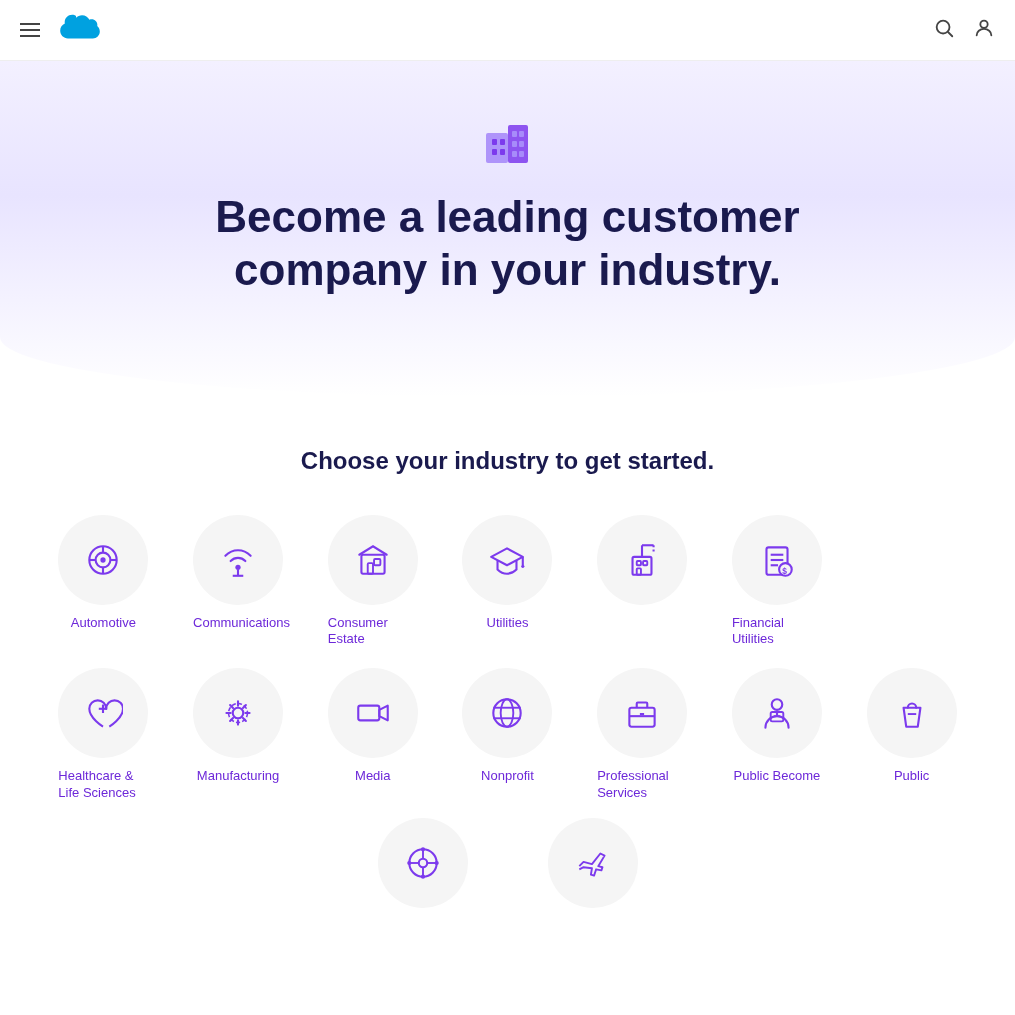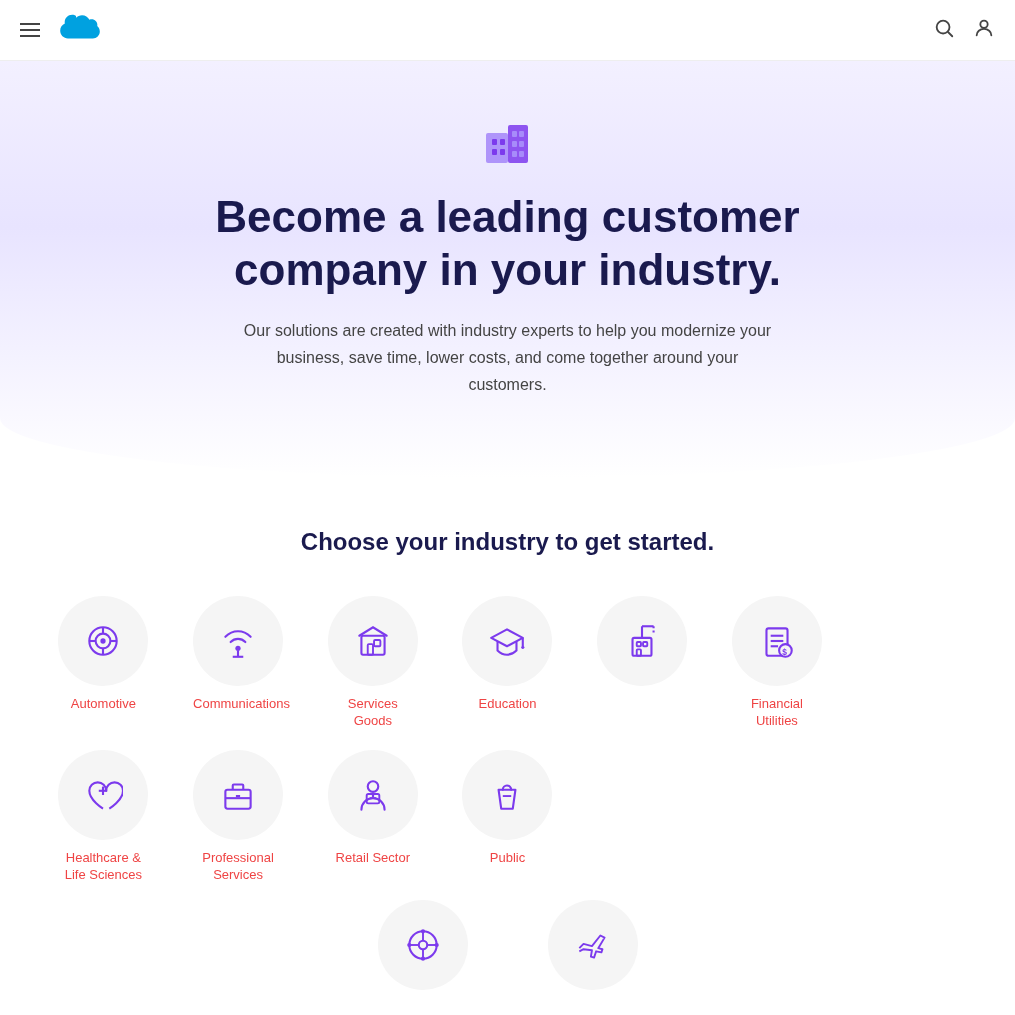--- a/index.html
+++ b/index.html
@@ -51,21 +51,21 @@
       cursor: pointer; gap: 10px;
     }
     .industry-circle {
       width: 90px; height: 90px; border-radius: 50%;
       background: #f5f5f5;
       display: flex; align-items: center; justify-content: center;
       transition: box-shadow 0.2s;
     }
     .industry-circle svg { width: 40px; height: 40px; }
     .industry-label {
-      font-size: 13px; color: #ef4444; font-weight: 500; text-align: center; line-height: 1.3; max-width: 90px;
+      font-size: 13px; color: #6d28d9; font-weight: 500; text-align: left; line-height: 1.3; max-width: 90px;
     }
 
     
     .industry-grid-last {
       display: flex; justify-content: center; gap: 80px; margin-top: 16px;
     }
   </style>
 </head>
 <body>
 
@@ -111,21 +111,20 @@
       <rect x="30" y="14" width="20" height="38" rx="2" fill="#7c3aed" opacity="0.85"></rect>
       <rect x="34" y="20" width="5" height="6" rx="1" fill="#a78bfa"></rect>
       <rect x="41" y="20" width="5" height="6" rx="1" fill="#a78bfa"></rect>
       <rect x="34" y="30" width="5" height="6" rx="1" fill="#a78bfa"></rect>
       <rect x="41" y="30" width="5" height="6" rx="1" fill="#a78bfa"></rect>
       <rect x="34" y="40" width="5" height="6" rx="1" fill="#a78bfa"></rect>
       <rect x="41" y="40" width="5" height="6" rx="1" fill="#a78bfa"></rect>
     </svg>
   </div>
   <h1>Become a leading customer company in your industry.</h1>
-  <p>Our solutions are created with industry experts to help you modernize your business, save time, lower costs, and come together around your customers.</p>
 </section>
 
 <section class="industry-section">
   <h2>Choose your industry to get started.</h2>
 
   <div class="industry-grid">
 
     <div class="industry-item">
       <div class="industry-circle">
         <svg width="38" height="38" viewBox="0 0 38 38" fill="none" xmlns="http://www.w3.org/2000/svg">
@@ -159,34 +158,34 @@
     <div class="industry-item">
       <div class="industry-circle">
         <svg width="38" height="38" viewBox="0 0 38 38" fill="none">
 
           <rect x="8" y="14" width="22" height="18" rx="1.5" stroke="#7c3aed" stroke-width="2"></rect>
           <rect x="14" y="22" width="5" height="10" rx="1" stroke="#7c3aed" stroke-width="1.8"></rect>
           <rect x="20" y="18" width="6" height="6" rx="1" stroke="#7c3aed" stroke-width="1.8"></rect>
           <path d="M6 14l13-8 13 8" stroke="#7c3aed" stroke-width="2" stroke-linecap="round"></path>
         </svg>
       </div>
-      <span class="industry-label">Services Goods</span>
+      <span class="industry-label">Consumer Estate</span>
     </div>
 
     <div class="industry-item">
       <div class="industry-circle">
         <svg width="38" height="38" viewBox="0 0 38 38" fill="none">
 
           <polygon points="19,8 34,16 19,24 4,16" stroke="#7c3aed" stroke-width="2" stroke-linejoin="round" fill="none"></polygon>
           <path d="M10 20v8c2.5 2.5 5 4 9 4s6.5-1.5 9-4v-8" stroke="#7c3aed" stroke-width="2" stroke-linecap="round"></path>
           <line x1="34" y1="16" x2="34" y2="24" stroke="#7c3aed" stroke-width="2"></line>
           <circle cx="34" cy="25" r="1.5" fill="#7c3aed"></circle>
         </svg>
       </div>
-      <span class="industry-label">Education</span>
+      <span class="industry-label">Utilities</span>
     </div>
 
 
     <div class="industry-item">
       <div class="industry-circle">
         <svg width="38" height="38" viewBox="0 0 38 38" fill="none">
 
           <rect x="10" y="16" width="18" height="17" rx="1.5" stroke="#7c3aed" stroke-width="2"></rect>
           <rect x="14" y="20" width="4" height="4" rx="0.8" stroke="#7c3aed" stroke-width="1.8"></rect>
           <rect x="20" y="20" width="4" height="4" rx="0.8" stroke="#7c3aed" stroke-width="1.8"></rect>
@@ -222,22 +221,55 @@
         <svg width="38" height="38" viewBox="0 0 38 38" fill="none">
 
           <path d="M19 32s-13-8-13-17a8 8 0 0116 0 8 8 0 0116 0c0 9-13 17-13 17" stroke="#7c3aed" stroke-width="2" stroke-linejoin="round" fill="none"></path>
           <line x1="19" y1="11" x2="19" y2="19" stroke="#7c3aed" stroke-width="2"></line>
           <line x1="15" y1="15" x2="23" y2="15" stroke="#7c3aed" stroke-width="2"></line>
         </svg>
       </div>
       <span class="industry-label">Healthcare &amp; Life Sciences</span>
     </div>
 
-
-
+    <div class="industry-item">
+      <div class="industry-circle">
+        <svg width="38" height="38" viewBox="0 0 38 38" fill="none">
+
+          <circle cx="19" cy="19" r="5" stroke="#7c3aed" stroke-width="2"></circle>
+          <path d="M19 8v4M19 26v4M8 19h4M26 19h4M11.5 11.5l2.8 2.8M23.7 23.7l2.8 2.8M11.5 26.5l2.8-2.8M23.7 14.3l2.8-2.8" stroke="#7c3aed" stroke-width="2" stroke-linecap="round"></path>
+          <circle cx="19" cy="19" r="9" stroke="#7c3aed" stroke-width="1.5" stroke-dasharray="4 2"></circle>
+        </svg>
+      </div>
+      <span class="industry-label">Manufacturing</span>
+    </div>
+
+    <div class="industry-item">
+      <div class="industry-circle">
+        <svg width="38" height="38" viewBox="0 0 38 38" fill="none">
+
+          <rect x="5" y="12" width="20" height="14" rx="2" stroke="#7c3aed" stroke-width="2"></rect>
+          <polygon points="25,16 33,12 33,26 25,22" stroke="#7c3aed" stroke-width="2" stroke-linejoin="round" fill="none"></polygon>
+        </svg>
+      </div>
+      <span class="industry-label">Media</span>
+    </div>
+
+    <div class="industry-item">
+      <div class="industry-circle">
+        <svg width="38" height="38" viewBox="0 0 38 38" fill="none">
+
+          <circle cx="19" cy="19" r="13" stroke="#7c3aed" stroke-width="2"></circle>
+          <ellipse cx="19" cy="19" rx="6" ry="13" stroke="#7c3aed" stroke-width="1.8"></ellipse>
+          <line x1="6" y1="14" x2="32" y2="14" stroke="#7c3aed" stroke-width="1.8"></line>
+          <line x1="6" y1="24" x2="32" y2="24" stroke="#7c3aed" stroke-width="1.8"></line>
+        </svg>
+      </div>
+      <span class="industry-label">Nonprofit</span>
+    </div>
 
     <div class="industry-item">
       <div class="industry-circle">
         <svg width="38" height="38" viewBox="0 0 38 38" fill="none">
 
           <rect x="7" y="14" width="24" height="18" rx="2" stroke="#7c3aed" stroke-width="2"></rect>
           <path d="M14 14v-4a1 1 0 011-1h8a1 1 0 011 1v4" stroke="#7c3aed" stroke-width="2"></path>
           <line x1="7" y1="22" x2="31" y2="22" stroke="#7c3aed" stroke-width="2"></line>
           <line x1="17" y1="20" x2="21" y2="20" stroke="#7c3aed" stroke-width="2"></line>
         </svg>
@@ -249,21 +281,21 @@
       <div class="industry-circle">
         <svg width="38" height="38" viewBox="0 0 38 38" fill="none">
 
           <circle cx="19" cy="11" r="5" stroke="#7c3aed" stroke-width="2"></circle>
           <path d="M8 33c0-6.1 4.9-11 11-11s11 4.9 11 11" stroke="#7c3aed" stroke-width="2" stroke-linecap="round"></path>
           <rect x="13" y="18" width="12" height="9" rx="1.5" stroke="#7c3aed" stroke-width="1.8"></rect>
           <line x1="16" y1="22" x2="22" y2="22" stroke="#7c3aed" stroke-width="1.5"></line>
           <circle cx="19" cy="20" r="1.2" fill="#7c3aed"></circle>
         </svg>
       </div>
-      <span class="industry-label">Retail Sector</span>
+      <span class="industry-label">Public Become</span>
     </div>
 
     <div class="industry-item">
       <div class="industry-circle">
         <svg width="38" height="38" viewBox="0 0 38 38" fill="none">
 
           <path d="M11 14h16l-2.5 18H13.5L11 14z" stroke="#7c3aed" stroke-width="2" stroke-linejoin="round"></path>
           <path d="M15 14c0-2.2 1.8-4 4-4s4 1.8 4 4" stroke="#7c3aed" stroke-width="2" stroke-linecap="round"></path>
           <line x1="15" y1="20" x2="23" y2="20" stroke="#7c3aed" stroke-width="1.8"></line>
         </svg>

